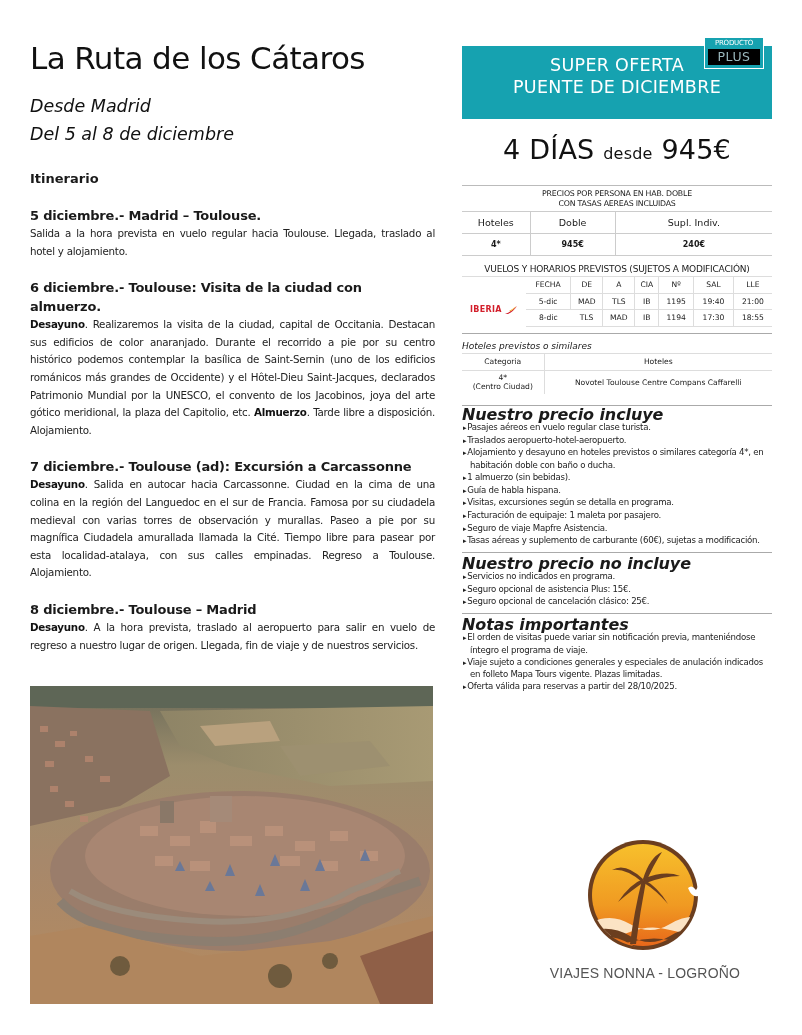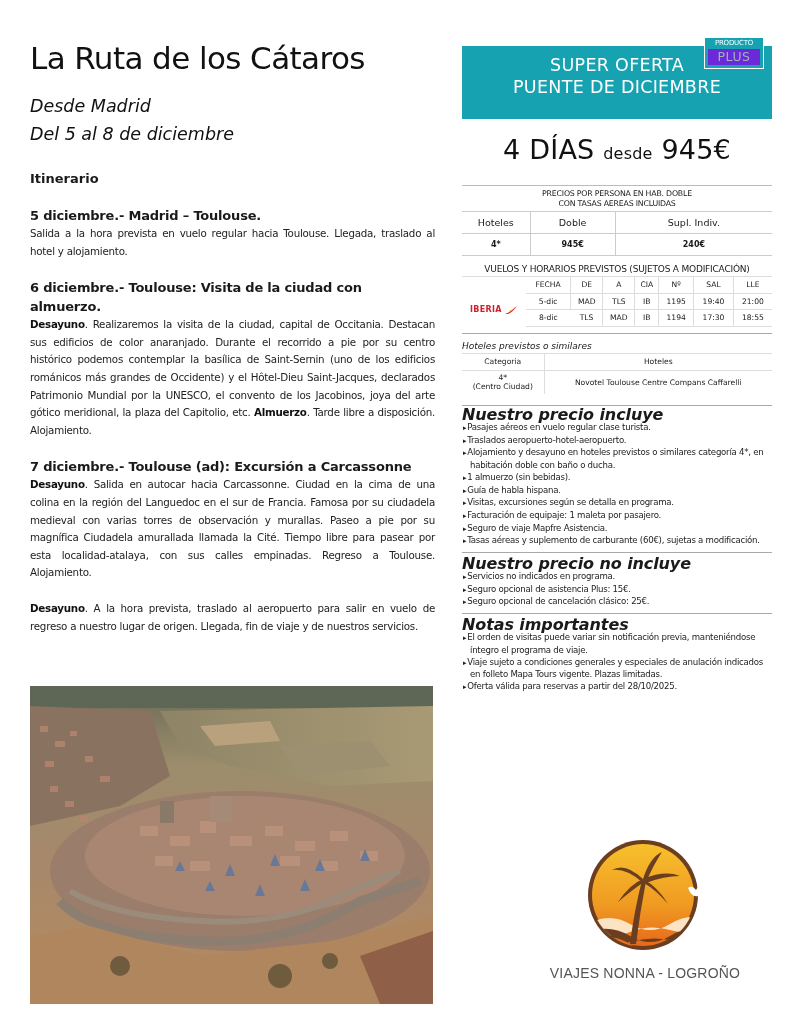--- a/index.html
+++ b/index.html
@@ -19,21 +19,21 @@
 
     .photo { position: absolute; left: 30px; top: 686px; width: 403px; height: 318px; overflow: hidden; }
     .photo svg { display: block; }
 
     
     .right { position: absolute; left: 462px; top: 36px; width: 310px; }
     .offer-banner { position: relative; background: #16a2b0; height: 73px; margin-top: 10px; color: #fff; text-align: center; padding-top: 8px; }
     .offer-line { font-size: 17.5px; line-height: 22px; letter-spacing: 0.3px; }
     .badge { position: absolute; right: 8px; top: -9px; width: 60px; height: 32px; background: #16a2b0; border: 1px solid #fff; }
     .badge-top { font-size: 7px; color: #fff; text-align: center; line-height: 10px; letter-spacing: -0.2px; }
-    .badge-bottom { background: #6d28d9; color: #9ab7bc; font-size: 12.5px; text-align: center; line-height: 16px; margin: 1px 3px 0 3px; letter-spacing: 0.5px; }
+    .badge-bottom { background: #000000; color: #9ab7bc; font-size: 12.5px; text-align: center; line-height: 16px; margin: 1px 3px 0 3px; letter-spacing: 0.5px; }
     .price-line { text-align: center; margin-top: 14px; font-size: 27px; color: #111; line-height: 34px; letter-spacing: 0.2px; }
     .price-line .small { font-size: 16px; }
 
     .sep { border-top: 1px solid #bbb; }
 
     .prices-box { margin-top: 14px; }
     .prices-cap { font-size: 7.8px; text-align: center; line-height: 10px; padding: 3px 0 2px 0; letter-spacing: -0.2px; }
     table { border-collapse: collapse; width: 100%; }
     .ptable th { font-size: 9.5px; font-weight: normal; height: 22px; border-top: 1px solid #ccc; border-bottom: 1px solid #ccc; }
     .ptable td { font-size: 8px; font-weight: bold; height: 22px; text-align: center; border-bottom: 1px solid #ccc; }
@@ -83,20 +83,21 @@
     <div class="day-title">6 diciembre.- Toulouse: Visita de la ciudad con almuerzo.</div>
     <p class="day-text"><b>Desayuno</b><span>. Realizaremos la visita de la ciudad, capital de Occitania. Destacan sus edificios de color anaranjado. Durante el recorrido a pie por su centro histórico podemos contemplar la basílica de Saint-Sernin (uno de los edificios románicos más grandes de Occidente) y el Hôtel-Dieu Saint-Jacques, declarados Patrimonio Mundial por la UNESCO, el convento de los Jacobinos, joya del arte gótico meridional, la plaza del Capitolio, etc. </span><b>Almuerzo</b><span>. Tarde libre a disposición. Alojamiento.</span></p>
   </div>
 
   <div class="day">
     <div class="day-title">7 diciembre.- Toulouse (ad): Excursión a Carcassonne</div>
     <p class="day-text"><b>Desayuno</b><span>. Salida en autocar hacia Carcassonne. Ciudad en la cima de una colina en la región del Languedoc en el sur de Francia. Famosa por su ciudadela medieval con varias torres de observación y murallas. Paseo a pie por su magnífica Ciudadela amurallada llamada la Cité. Tiempo libre para pasear por esta localidad-atalaya, con sus calles empinadas. Regreso a Toulouse. Alojamiento.</span></p>
   </div>
 
   <div class="day">
+    <div class="day-title">8 diciembre.- Toulouse – Madrid</div>
     <p class="day-text"><b>Desayuno</b><span>. A la hora prevista, traslado al aeropuerto para salir en vuelo de regreso a nuestro lugar de origen. Llegada, fin de viaje y de nuestros servicios.</span></p>
   </div>
 </div>
 
 <div class="photo" title="Vista aérea de la Cité de Carcassonne">
   <svg width="403" height="318" viewBox="0 0 403 318">
     <defs>
       <linearGradient id="sky" x1="0" y1="0" x2="0" y2="1">
         <stop offset="0" stop-color="#6b6a58"></stop>
         <stop offset="0.25" stop-color="#9c8d6c"></stop>

